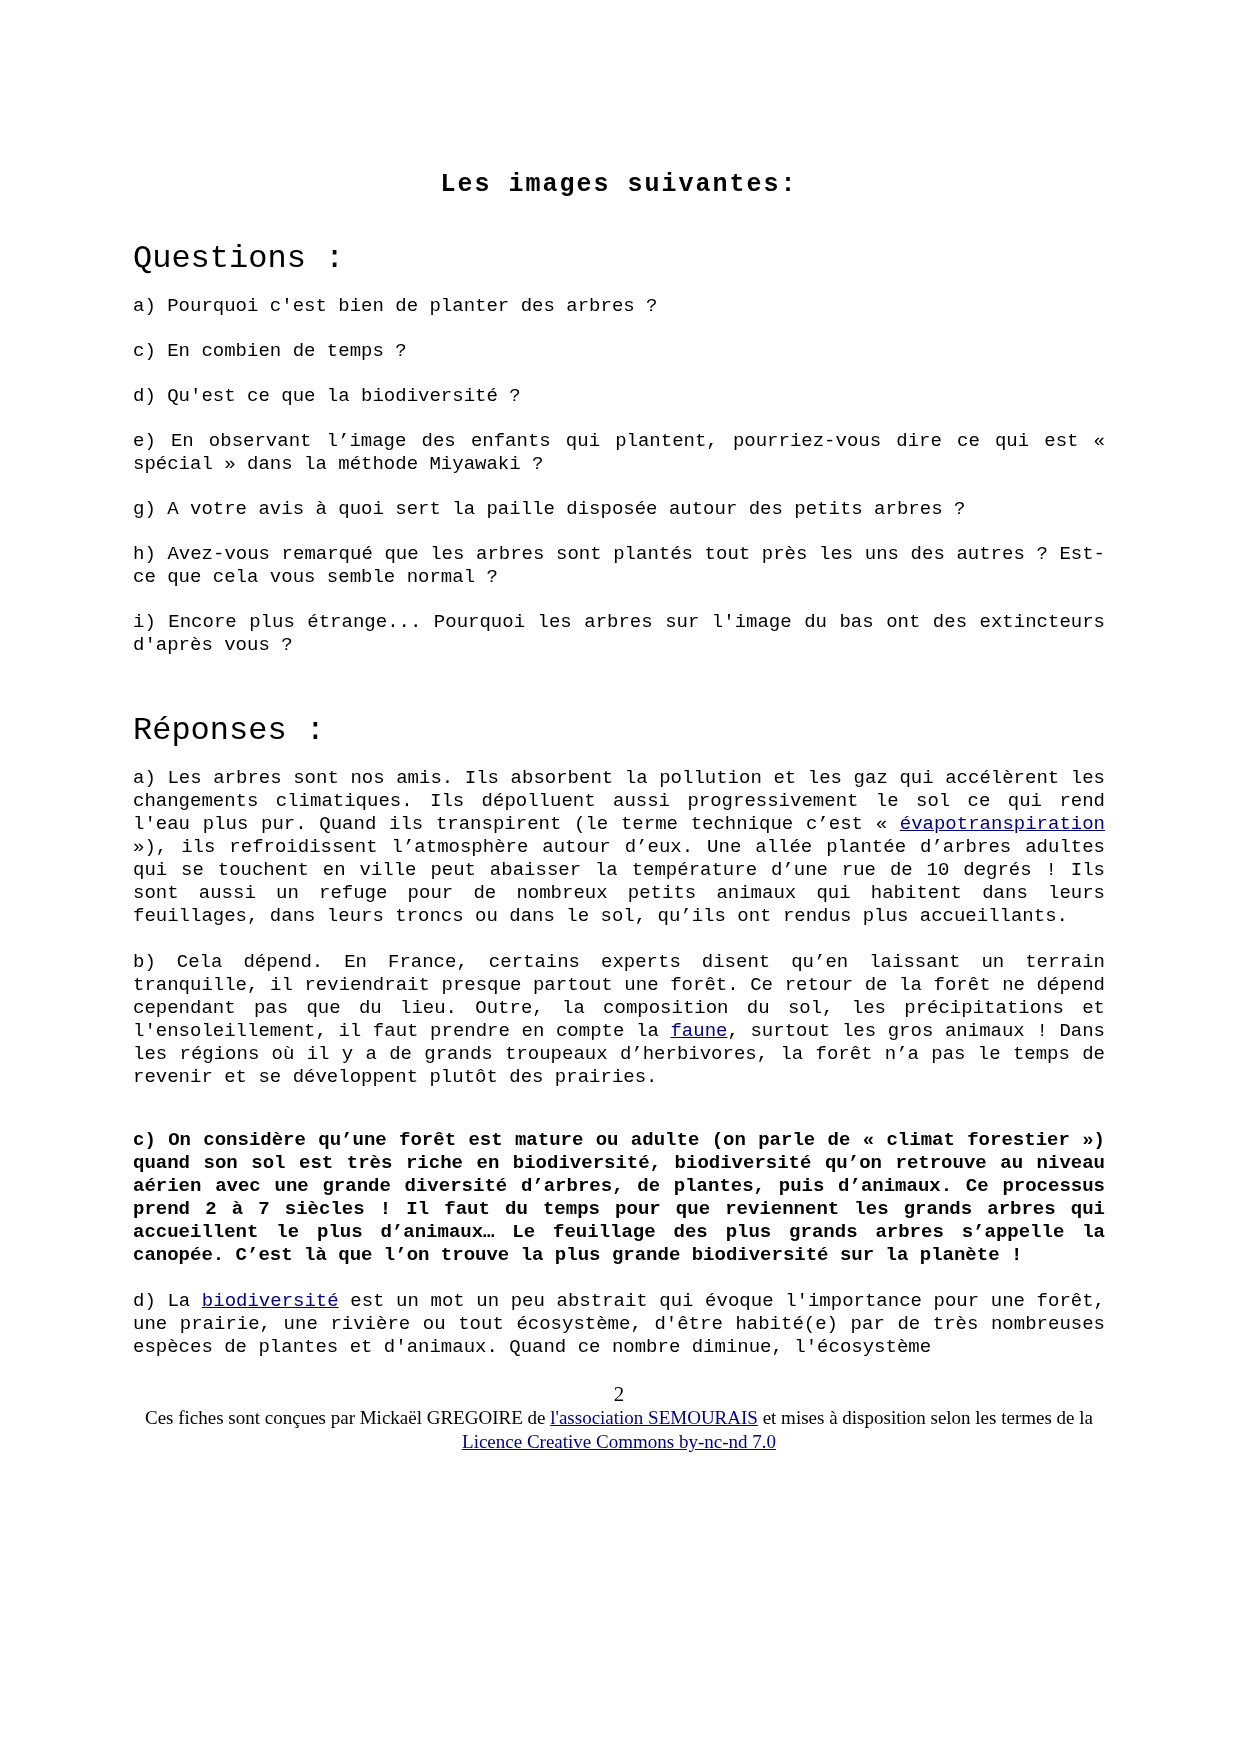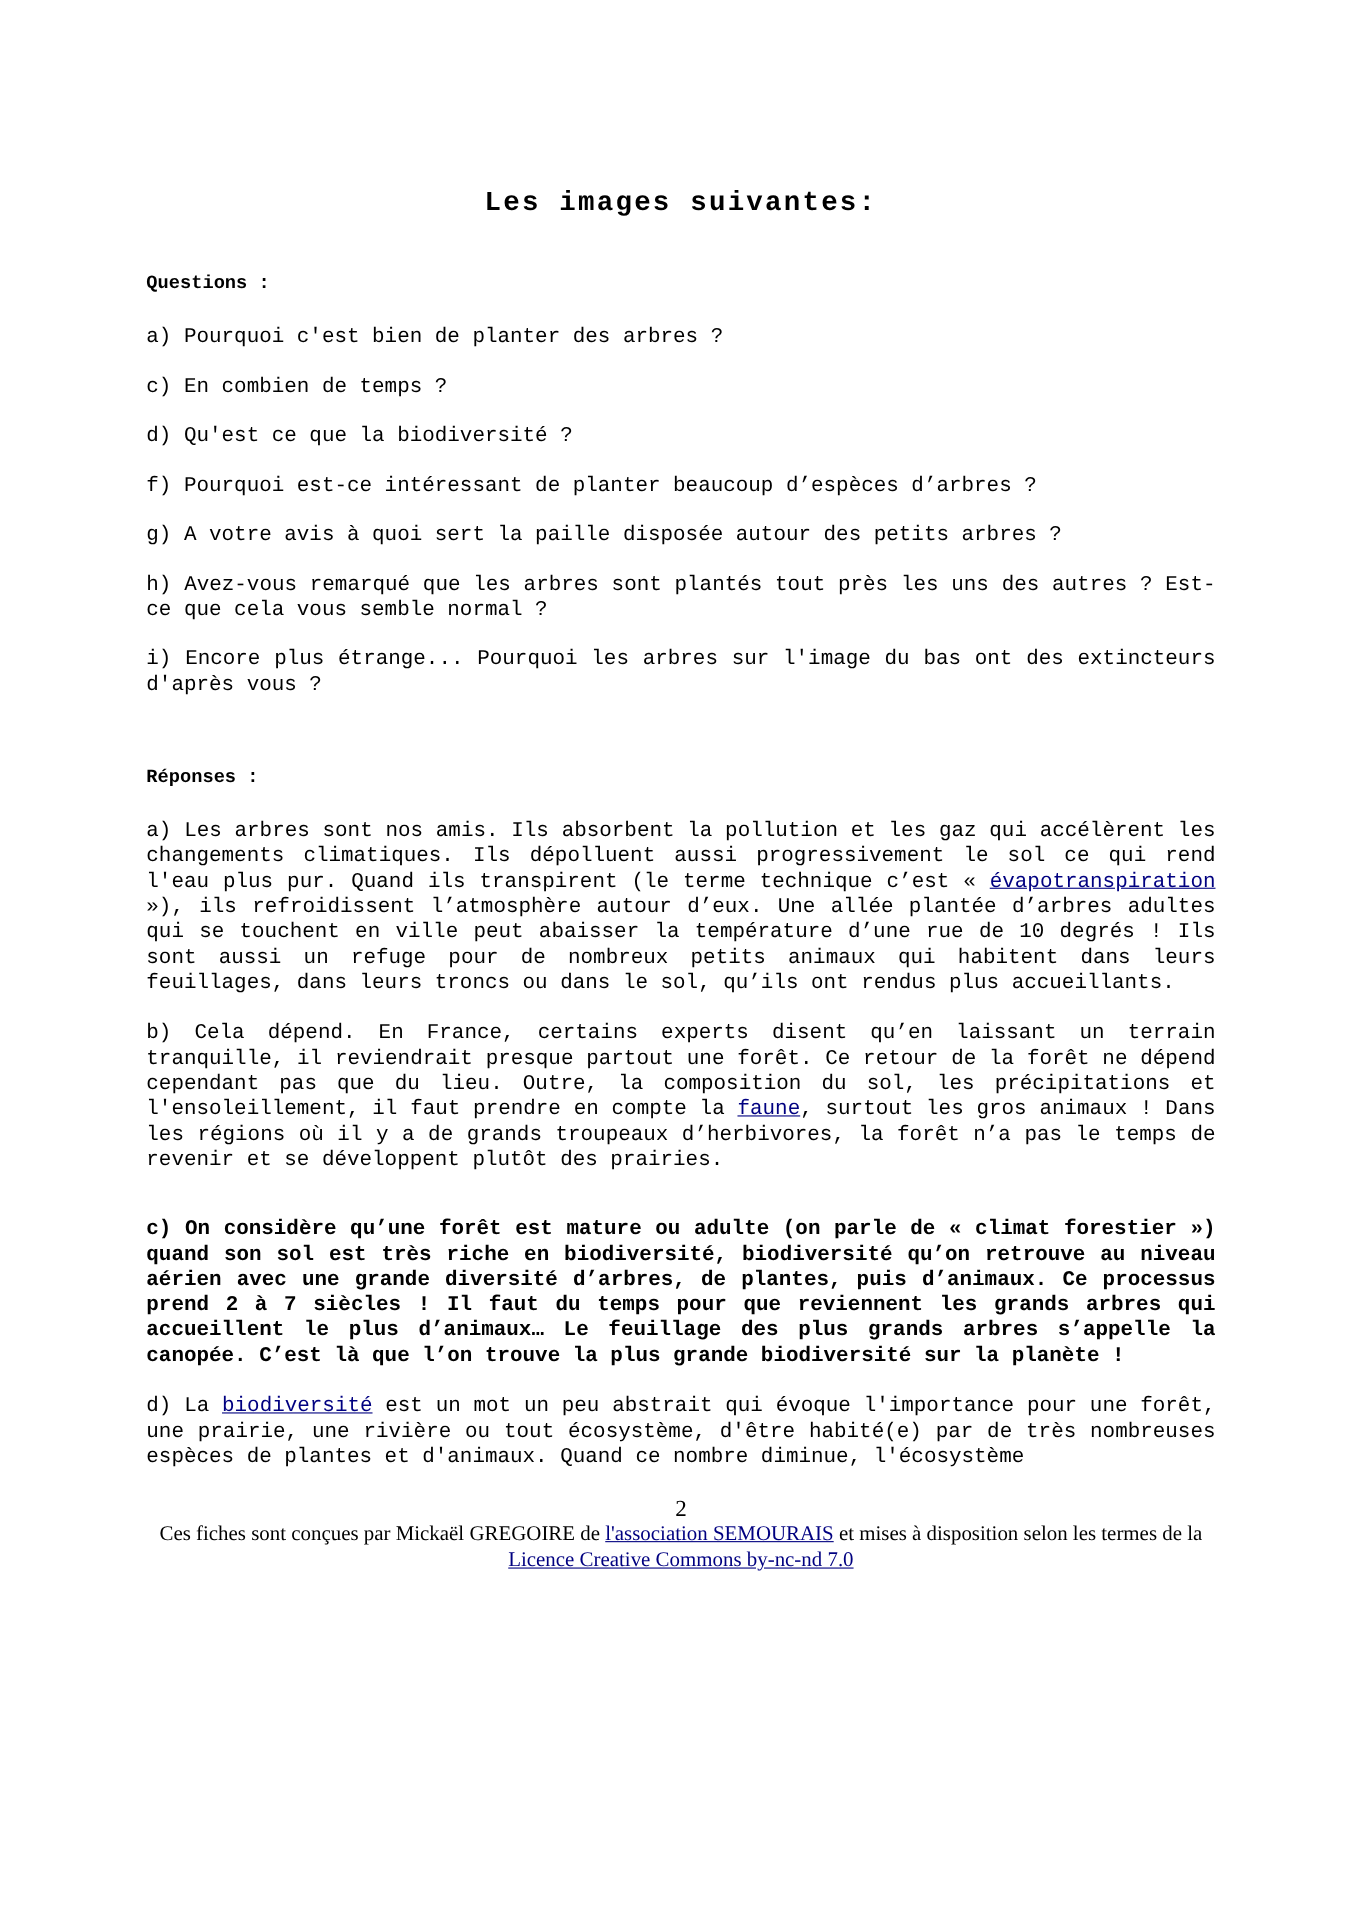--- a/index.html
+++ b/index.html
@@ -25,22 +25,22 @@
     font-family: "Liberation Mono", "DejaVu Sans Mono", monospace;
     font-weight: bold;
     font-size: 25px;
     line-height: 30px;
     letter-spacing: 2px;
     text-align: center;
     margin: 0;
   }
   .section-heading {
     font-family: "Liberation Mono", "DejaVu Sans Mono", monospace;
-    font-weight: bold;
-    font-size: 17px;
+    font-weight: normal;
+    font-size: 32px;
     line-height: 28px;
     margin: 45px 0 22px 0;
   }
   .section-heading.responses {
     margin-top: 60px;
   }
   .q {
     margin: 0 0 22px 0;
     text-align: justify;
   }
@@ -79,21 +79,21 @@
 
 <div class="page">
 
   <h1 class="doc-title">Les images suivantes:</h1>
 
   <h2 class="section-heading">Questions :</h2>
 
   <p class="q">a) Pourquoi c'est bien de planter des arbres ?</p>
   <p class="q">c) En combien de temps ?</p>
   <p class="q">d) Qu'est ce que la biodiversité ?</p>
-  <p class="q">f) Pourquoi est-ce intéressant de planter beaucoup d’espèces d’arbres ?</p>
+  <p class="q">e) En observant l’image des enfants qui plantent, pourriez-vous dire ce qui est « spécial » dans la méthode Miyawaki ?</p>
   <p class="q">g) A votre avis à quoi sert la paille disposée autour des petits arbres ?</p>
   <p class="q">h) Avez-vous remarqué que les arbres sont plantés tout près les uns des autres ? Est-ce que cela vous semble normal ?</p>
   <p class="q">i) Encore plus étrange... Pourquoi les arbres sur l'image du bas ont des extincteurs d'après vous ?</p>
 
   <h2 class="section-heading responses">Réponses :</h2>
 
   <p class="ans"><span>a) Les arbres sont nos amis. Ils absorbent la pollution et les gaz qui accélèrent les changements climatiques. Ils dépolluent aussi progressivement le sol ce qui rend l'eau plus pur. Quand ils transpirent (le terme technique c’est « </span><a class="doclink" href="#">évapotranspiration</a><span> »), ils refroidissent l’atmosphère autour d’eux. Une allée plantée d’arbres adultes qui se touchent en ville peut abaisser la température d’une rue de 10 degrés ! Ils sont aussi un refuge pour de nombreux petits animaux qui habitent dans leurs feuillages, dans leurs troncs ou dans le sol, qu’ils ont rendus plus accueillants.</span></p>
 
   <p class="ans"><span>b) Cela dépend. En France, certains experts disent qu’en laissant un terrain tranquille, il reviendrait presque partout une forêt. Ce retour de la forêt ne dépend cependant pas que du lieu. Outre, la composition du sol, les précipitations et l'ensoleillement, il faut prendre en compte la </span><a class="doclink" href="#">faune</a><span>, surtout les gros animaux ! Dans les régions où il y a de grands troupeaux d’herbivores, la forêt n’a pas le temps de revenir et se développent plutôt des prairies.</span></p>
 

